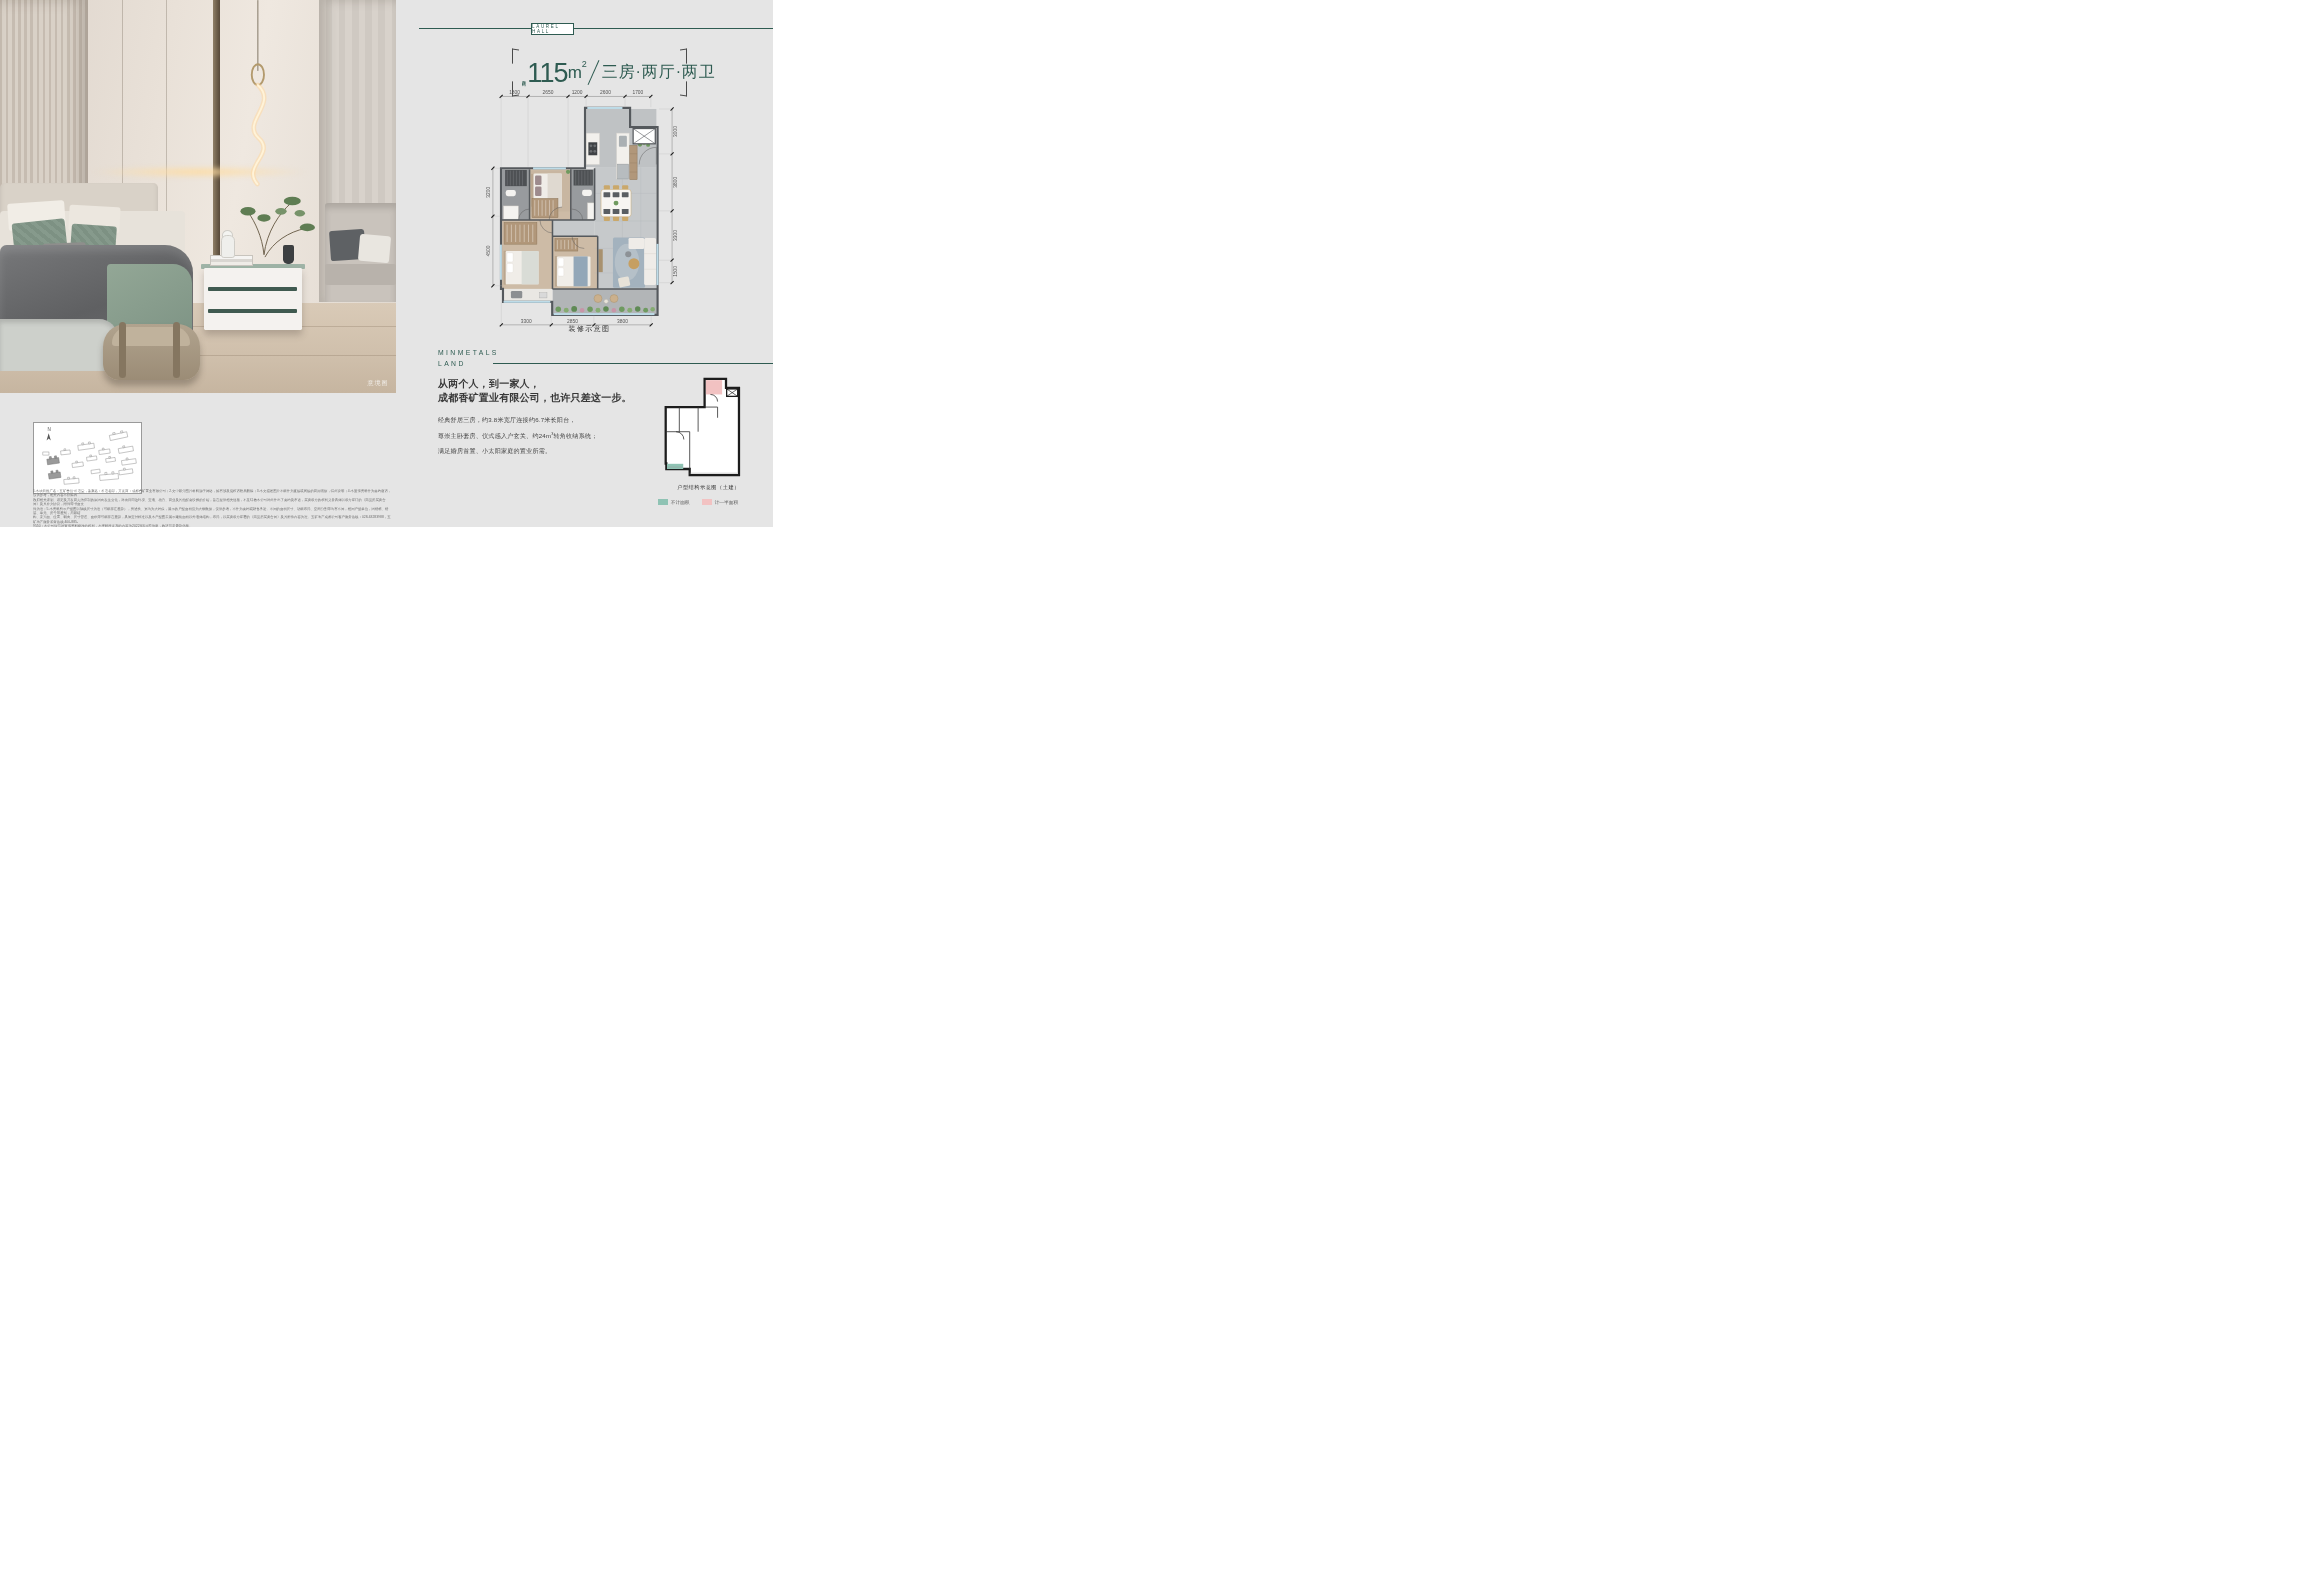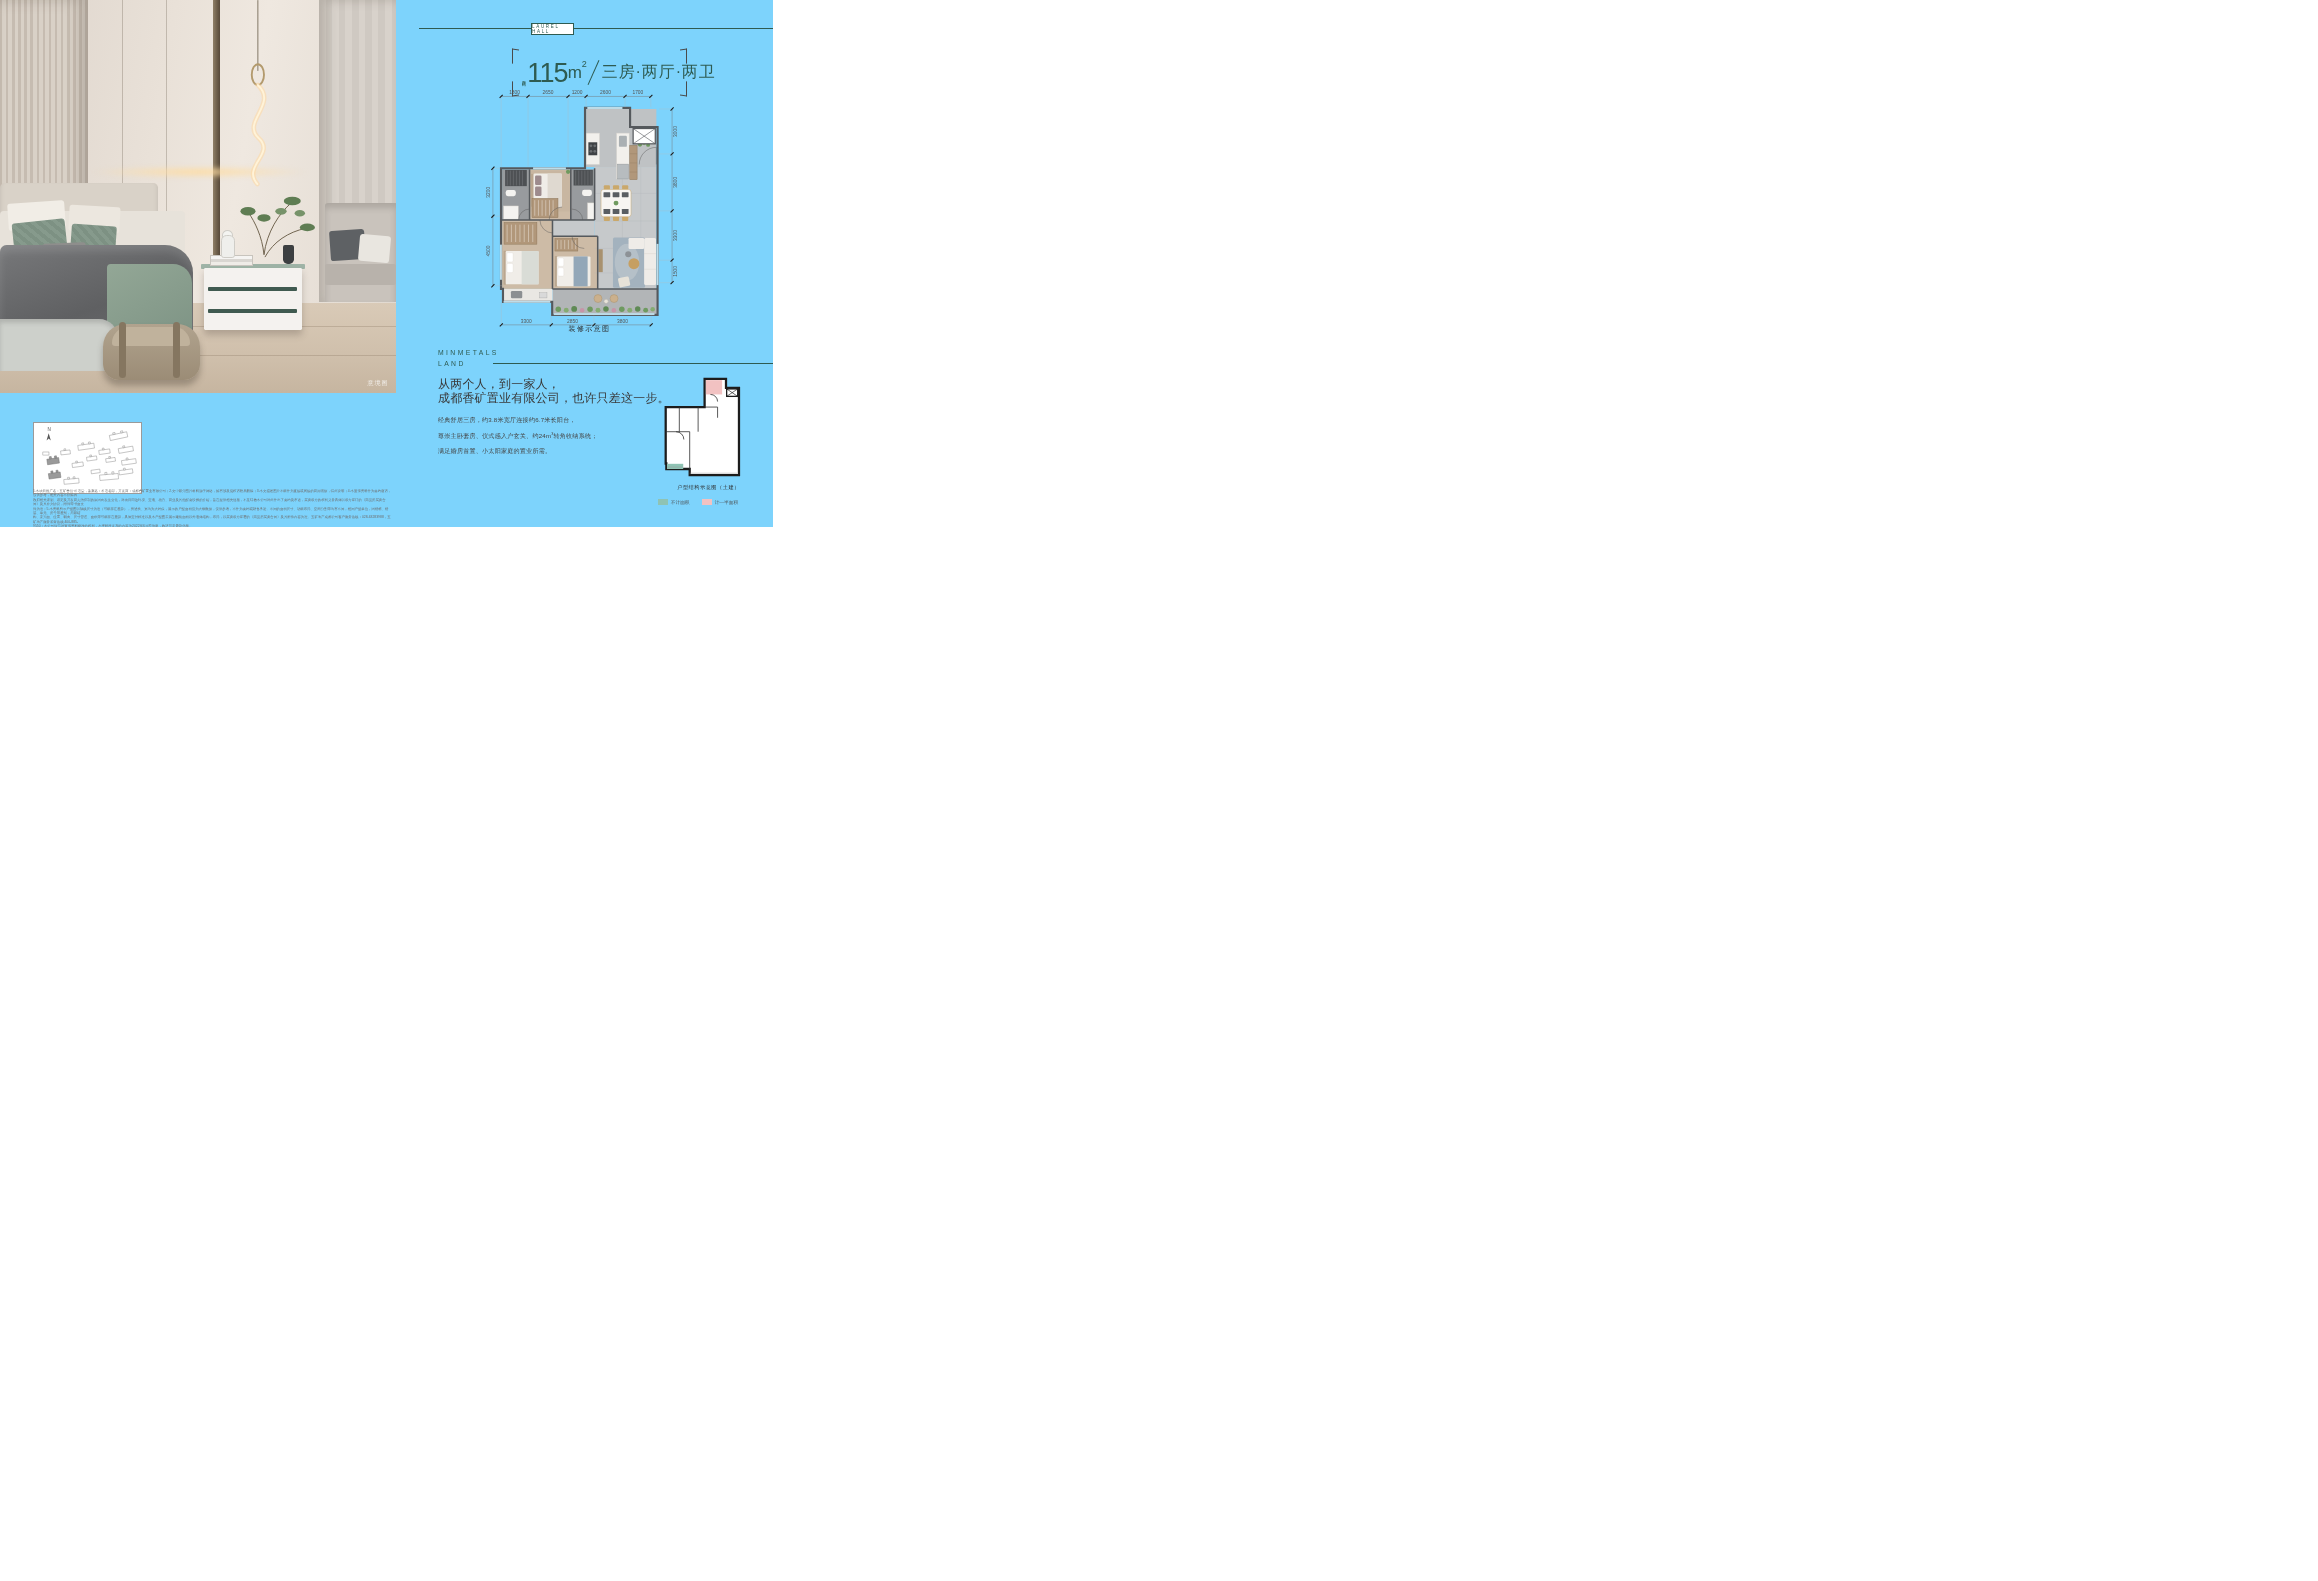--- a/index.html
+++ b/index.html
@@ -1,17 +1,17 @@
 <!DOCTYPE html>
 <html style="font-size:7.5px"><head>
 <meta charset="utf-8">
 <style>
   html,body{margin:0;padding:0;background:#ffffff;}
   body{font-family:"Liberation Sans",sans-serif;}
-  .page{position:relative;width:773px;height:527px;background:#7dd3fc;overflow:hidden;}
+  .page{position:relative;width:773px;height:527px;background:#e5e5e5;overflow:hidden;}
   
   .photo{position:absolute;left:0;top:0;width:396px;height:393px;overflow:hidden;
     background:linear-gradient(100deg,#ddd4cb 0%,#e9e1d8 38%,#efe8e0 58%,#e0d8cf 100%);}
   .fluted{position:absolute;left:0;top:0;width:88px;height:100%;
     background:repeating-linear-gradient(90deg,#c6bcb1 0 2.4px,#d9d1c7 2.4px 6.1px);
     box-shadow:inset -8.5px 0 12.3px rgba(90,80,68,.25);}
   .seam{position:absolute;top:0;width:0.5px;height:62%;background:rgba(120,108,94,.35);}
   .bronze-trim{position:absolute;left:213px;top:0;width:6.6px;height:100%;
     background:linear-gradient(90deg,#8f7f67,#6c5d49 60%,#57493a);}
   .cove-glow{position:absolute;left:88px;top:166px;width:222px;height:12.3px;
@@ -67,21 +67,21 @@
   .area-prefix{writing-mode:vertical-rl;font-size:3.8px;letter-spacing:0.5px;color:#2e5b51;margin-right:0.9px;margin-top:12.3px;}
   .area-value{font-size:27px;font-weight:500;color:#2e5b51;letter-spacing:-0.9px;line-height:40px;}
   .area-unit{font-size:17px;font-weight:500;color:#2e5b51;}
   .area-sup{font-size:9px;font-weight:500;color:#2e5b51;vertical-align:super;line-height:4.7px;position:relative;top:-8.5px;}
   .slash{width:0.9px;height:27px;background:#2e5b51;transform:rotate(24deg);margin:0 7.5px 0 6.6px;}
   .layout-text{font-size:16px;font-weight:500;color:#2e5b51;letter-spacing:0.9px;white-space:nowrap;}
   .plan-wrap{position:absolute;left:473px;top:85px;width:250px;height:249px;}
   .plan-caption{position:absolute;left:533px;top:324px;width:113px;text-align:center;font-size:7px;letter-spacing:1.4px;color:#2b2b2b;}
   .brandblock{position:absolute;left:438px;top:347px;font-size:6.8px;letter-spacing:2.4px;color:#2e5b51;line-height:11px;}
   .brand-rule{position:absolute;left:493px;top:363px;width:280px;height:0.7px;background:#2e5b51;}
-  .headline{position:absolute;left:438px;top:377px;font-size:12px;color:#383838;line-height:14px;font-weight:400;letter-spacing:0.2px;}
+  .headline{position:absolute;left:438px;top:377px;font-size:10px;color:#383838;line-height:14px;font-weight:700;letter-spacing:0.2px;}
   .bodycopy{position:absolute;left:438px;top:413px;font-size:6.1px;color:#444;line-height:14.4px;letter-spacing:0.2px;}
   .bodycopy sup{font-size:3.8px;}
   .mini-plan{position:absolute;left:652px;top:374px;width:113px;height:107px;}
   .mini-caption{position:absolute;left:652px;top:484px;width:113px;text-align:center;font-size:5.2px;color:#2b2b2b;letter-spacing:0.5px;}
   .legend{position:absolute;left:658px;top:499px;display:flex;align-items:center;font-size:4.7px;color:#4a4a4a;}
   .swatch{width:10px;height:6.1px;margin-right:2.8px;}
   .legend-gap{width:12.3px;}
 </style>
 </head>
 <body>

